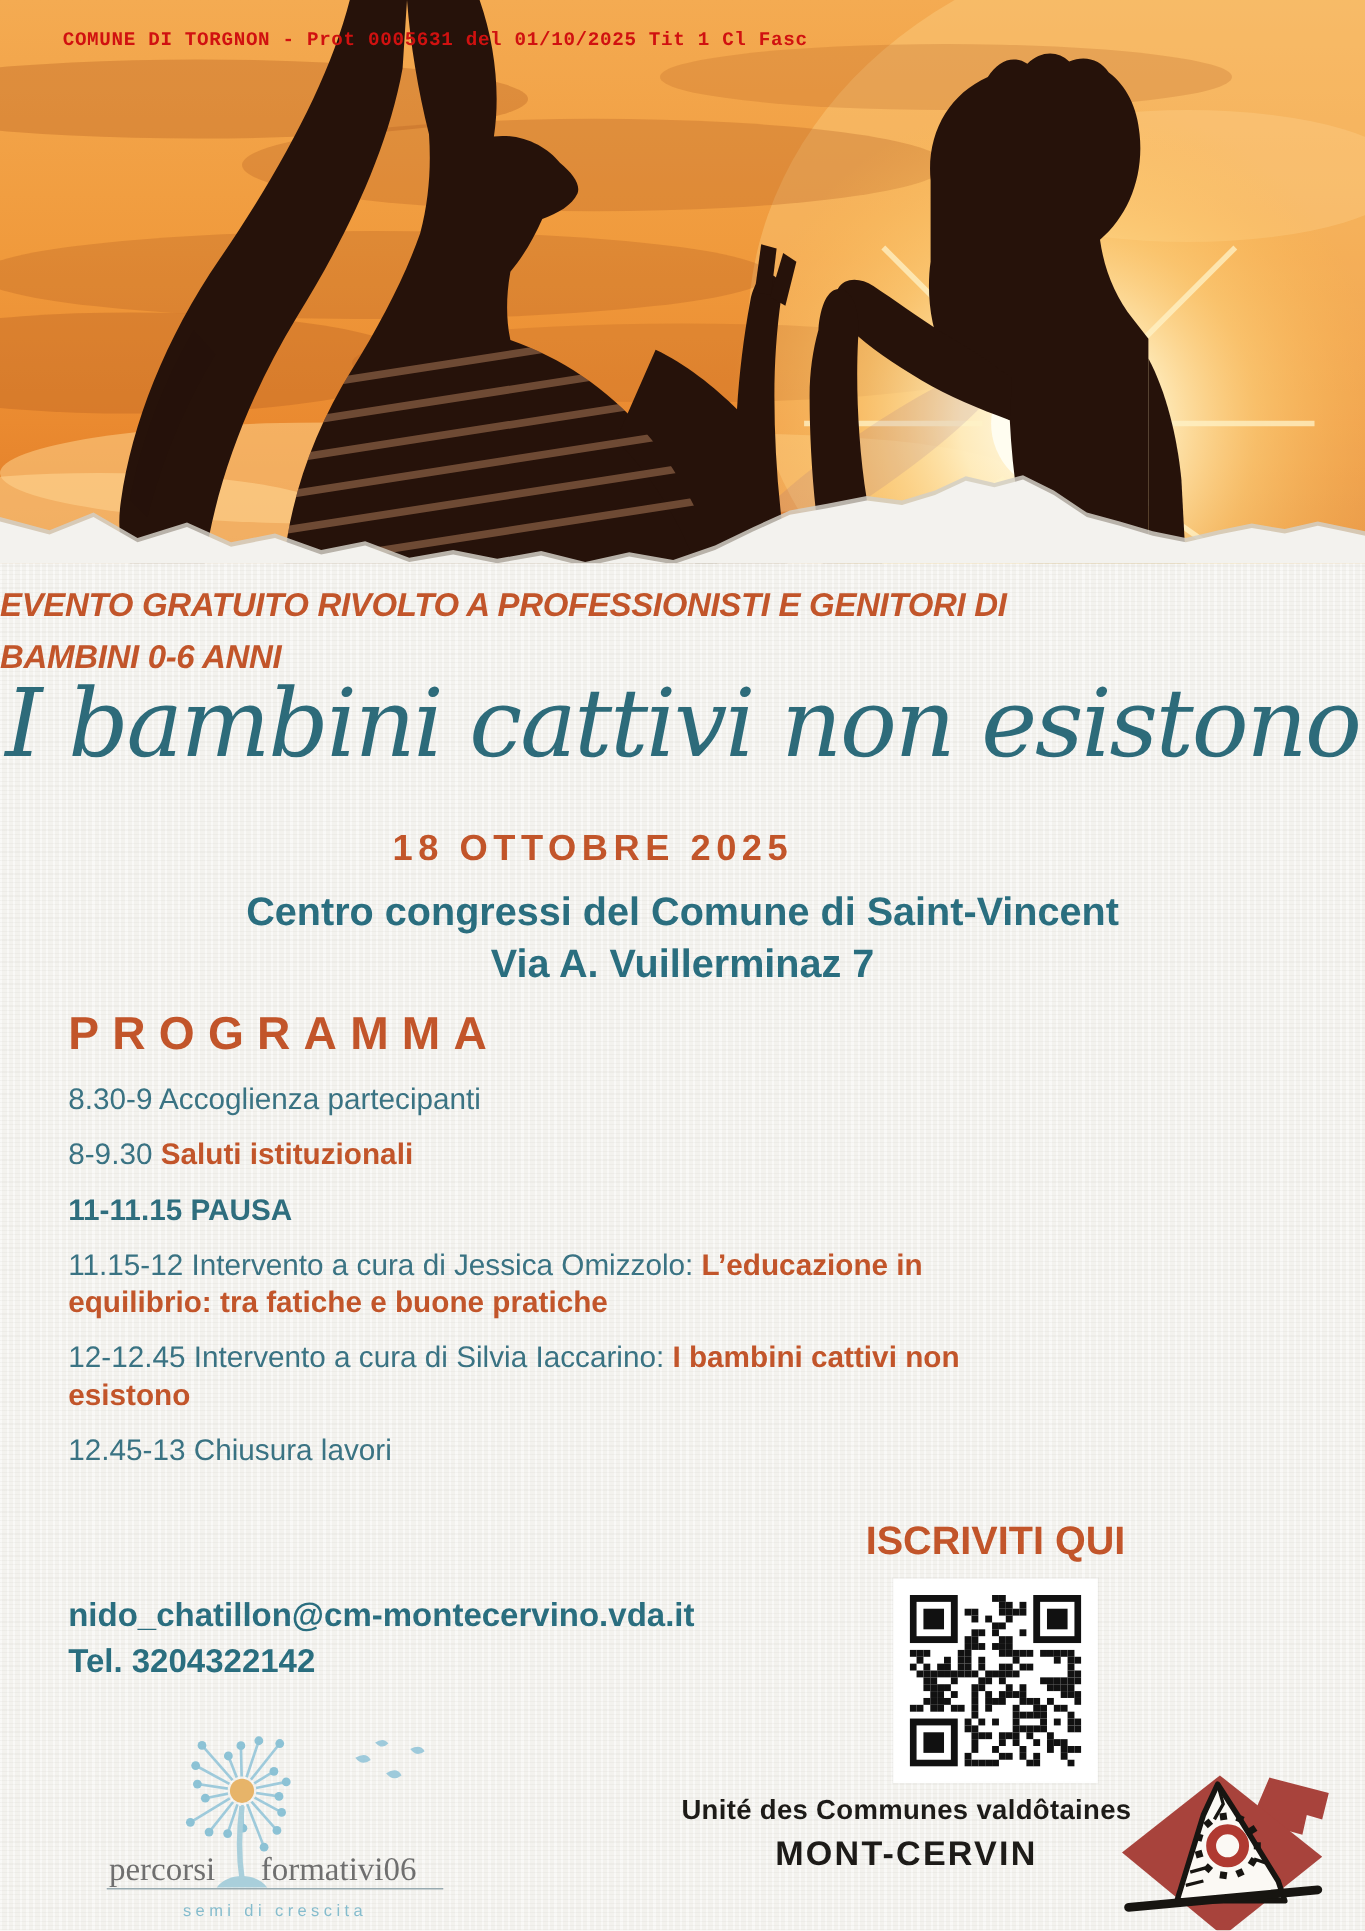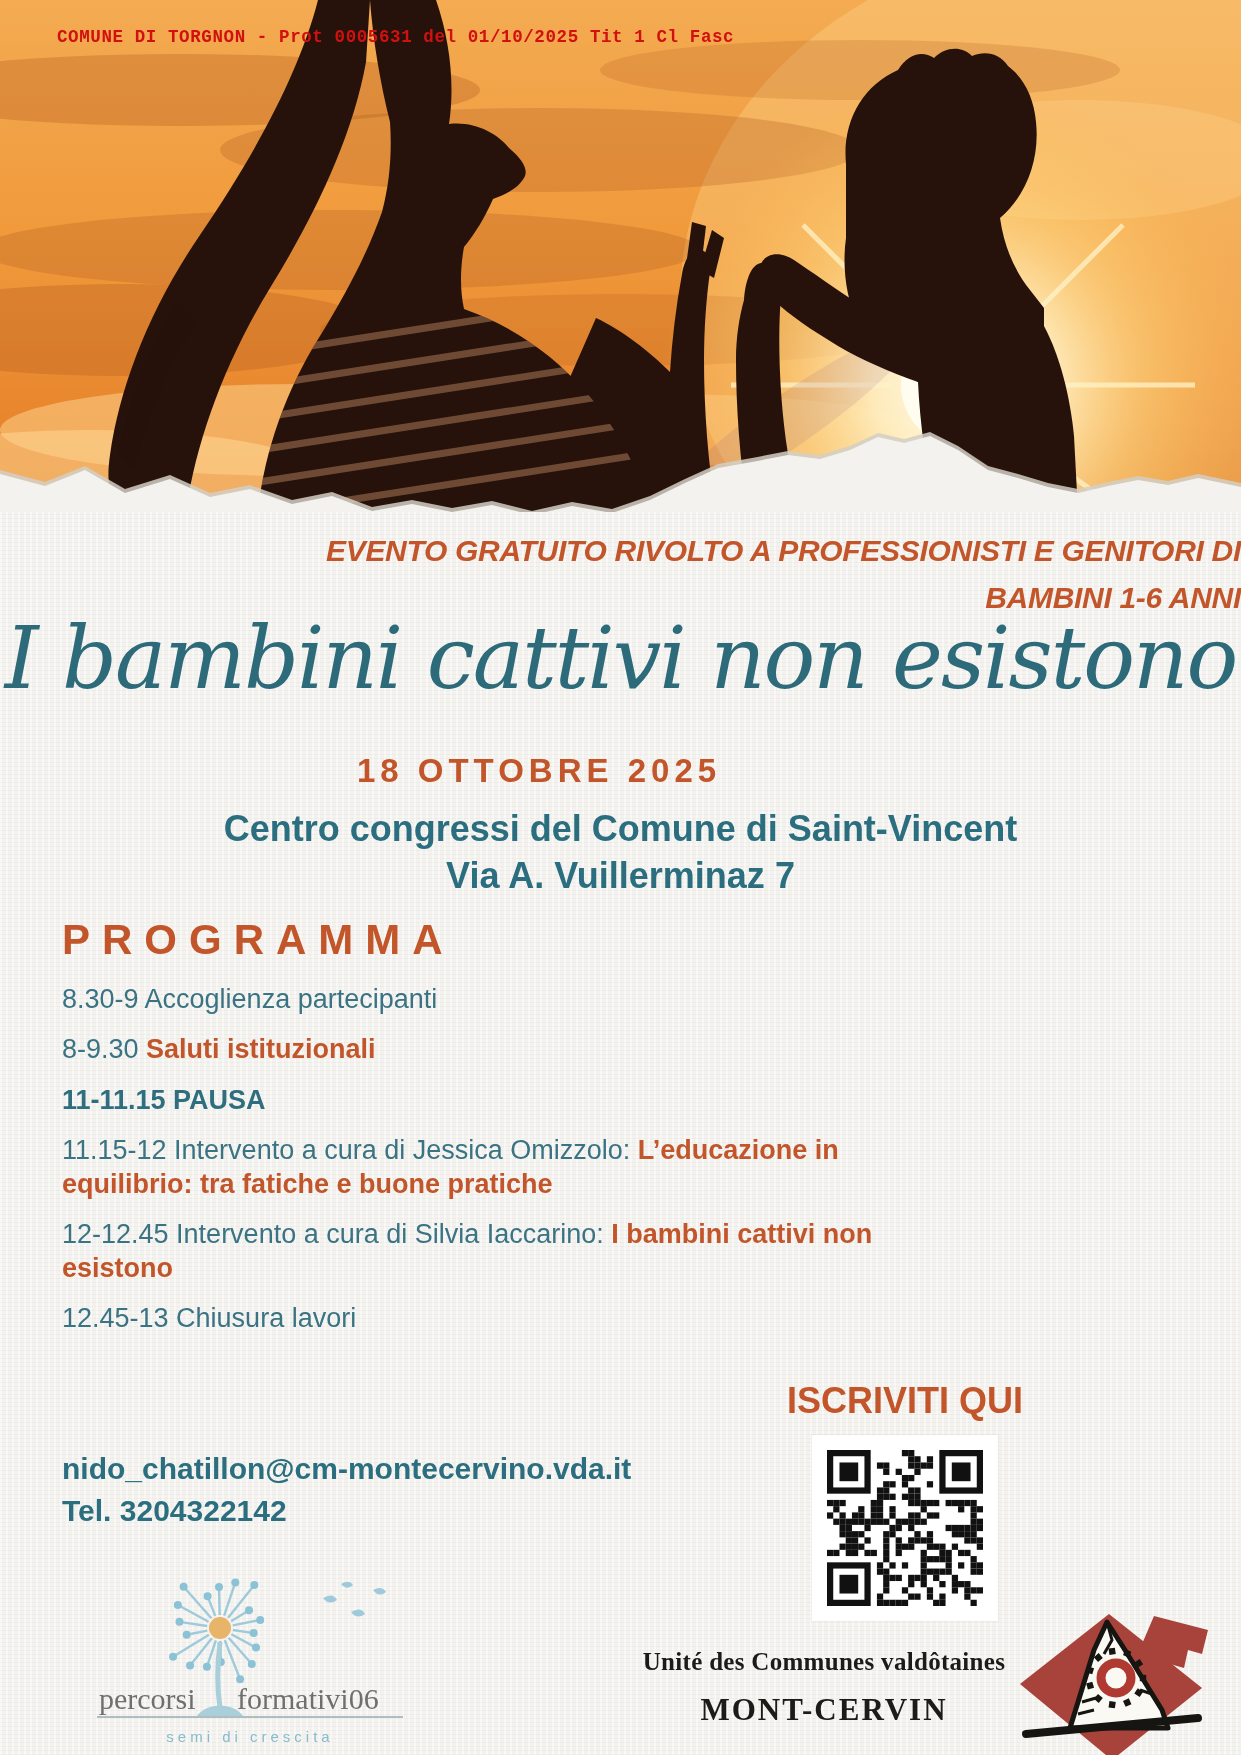--- a/index.html
+++ b/index.html
@@ -19,21 +19,21 @@
   
   .hero{position:absolute;left:0;top:0;width:1241px;height:512px;}
   .hero svg{display:block;}
   .protocol{
     position:absolute;left:57px;top:27px;z-index:5;
     font-family:"Liberation Mono", monospace;font-weight:bold;
     font-size:17.5px;letter-spacing:.6px;color:var(--c-red);white-space:nowrap;
   }
   
   .subtitle{
-    position:absolute;left:0;top:528px;width:1241px;text-align:right;z-index:4;
+    position:absolute;left:0;top:528px;width:1241px;text-align:left;z-index:4;
     color:var(--c-orange);font-weight:800;font-style:italic;
     font-size:30px;line-height:1.55;letter-spacing:-.3px;
   }
   .subtitle .line{display:block;}
   .title{
     position:absolute;left:0;top:608px;width:1241px;text-align:center;margin:0;
     font-family:"DejaVu Serif", serif;font-style:italic;font-weight:normal;
     font-size:86px;letter-spacing:-2px;color:var(--c-script);white-space:nowrap;
   }
   .date{
@@ -65,21 +65,21 @@
   }
   .qr-box svg{display:block;width:156px;height:156px;}
   
   .info{position:absolute;left:62px;top:1448px;}
   .info p{margin:0;line-height:1.4;}
   .info-title{color:var(--c-orange);font-weight:800;font-size:28px;}
   .info-email,.info-phone{color:var(--c-teal);font-weight:700;font-size:30px;}
   
   .pf-logo{position:absolute;left:85px;top:1566px;width:330px;height:190px;}
   .ucv{position:absolute;left:559px;top:1632px;width:530px;text-align:center;color:var(--c-ink);}
-  .ucv p{margin:16px;font-family:Liberation Serif, serif;}
+  .ucv p{margin:0;font-family:Liberation Sans, sans-serif;}
   .ucv-line1{font-size:25px;font-weight:700;letter-spacing:.3px;}
   .ucv-line2{font-size:31px;font-weight:600;letter-spacing:2px;margin-top:6px !important;}
   .mc-logo{position:absolute;left:1012px;top:1610px;width:205px;height:150px;}
 </style>
 </head>
 <body>
 
 <div class="poster">
 
   <div class="hero">
@@ -166,21 +166,21 @@
       <g>
         <polygon fill="#d2cfc6" opacity=".85" points="0,470 45,482 85,466 125,489 170,475 210,493 250,485 292,500 332,492 372,507 412,500 452,508 492,501 532,511 572,502 612,509 650,496 685,479 718,464 752,458 788,451 820,455 850,446 878,433 904,439 930,432 958,446 988,466 1018,474 1048,483 1078,489 1108,482 1138,476 1168,481 1198,474 1222,479 1241,483 1241,512 0,512"></polygon>
         <polygon fill="#f3f2ee" points="0,474 45,486 85,470 125,493 170,479 210,497 250,489 292,504 332,496 372,511 412,504 452,512 492,505 532,515 572,506 612,513 650,500 685,483 718,468 752,462 788,455 820,459 850,450 878,437 904,443 930,436 958,450 988,470 1018,478 1048,487 1078,493 1108,486 1138,480 1168,485 1198,478 1222,483 1241,487 1241,512 0,512"></polygon>
       </g>
     </svg>
     <div class="protocol">COMUNE DI TORGNON - Prot 0005631 del 01/10/2025 Tit 1 Cl  Fasc</div>
   </div>
 
   <div class="subtitle">
     <span class="line">EVENTO GRATUITO RIVOLTO A  PROFESSIONISTI E GENITORI DI</span>
-    <span class="line">BAMBINI 1-6 ANNI</span>
+    <span class="line">BAMBINI 0-6 ANNI</span>
   </div>
 
   <h1 class="title">I bambini cattivi non esistono</h1>
 
   <p class="date">18 OTTOBRE 2025</p>
 
   <p class="venue">
     <span>Centro congressi del Comune di Saint-Vincent</span><br>
     <span>Via A. Vuillerminaz 7</span>
   </p>

